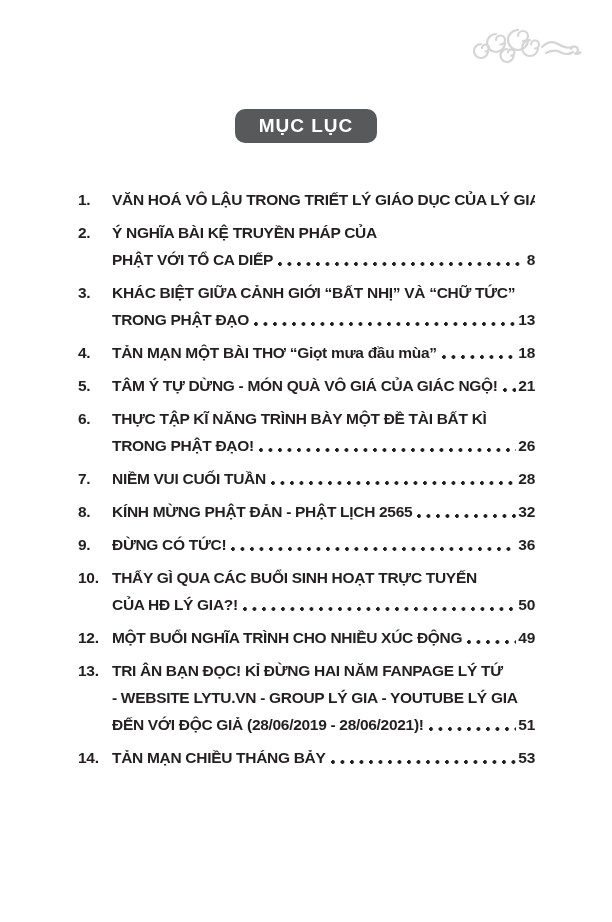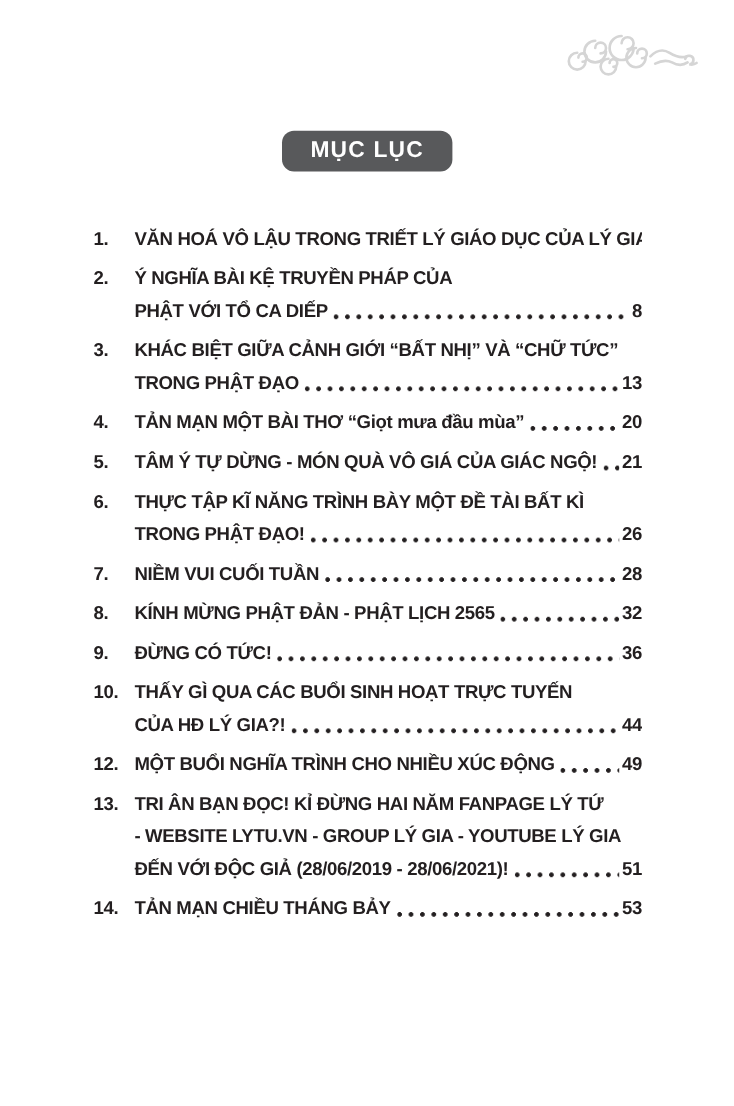--- a/index.html
+++ b/index.html
@@ -142,21 +142,21 @@
             <span class="toc-page">13</span>
           </div>
         </div>
       </div>
       <div class="toc-item">
         <span class="toc-num">4.</span>
         <div class="toc-content">
           <div class="toc-line">
             <span class="toc-text">TẢN MẠN MỘT BÀI THƠ “Giọt mưa đầu mùa”</span>
             <span class="leader"></span>
-            <span class="toc-page">20</span>
+            <span class="toc-page">18</span>
           </div>
         </div>
       </div>
       <div class="toc-item">
         <span class="toc-num">5.</span>
         <div class="toc-content">
           <div class="toc-line">
             <span class="toc-text">TÂM Ý TỰ DỪNG - MÓN QUÀ VÔ GIÁ CỦA GIÁC NGỘ!</span>
             <span class="leader"></span>
             <span class="toc-page">21</span>
@@ -208,21 +208,21 @@
       </div>
       <div class="toc-item">
         <span class="toc-num">10.</span>
         <div class="toc-content">
           <div class="toc-line">
             <span class="toc-text">THẤY GÌ QUA CÁC BUỔI SINH HOẠT TRỰC TUYẾN</span>
           </div>
           <div class="toc-line">
             <span class="toc-text">CỦA HĐ LÝ GIA?!</span>
             <span class="leader"></span>
-            <span class="toc-page">44</span>
+            <span class="toc-page">50</span>
           </div>
         </div>
       </div>
       <div class="toc-item">
         <span class="toc-num">12.</span>
         <div class="toc-content">
           <div class="toc-line">
             <span class="toc-text">MỘT BUỔI NGHĨA TRÌNH CHO NHIỀU XÚC ĐỘNG</span>
             <span class="leader"></span>
             <span class="toc-page">49</span>

